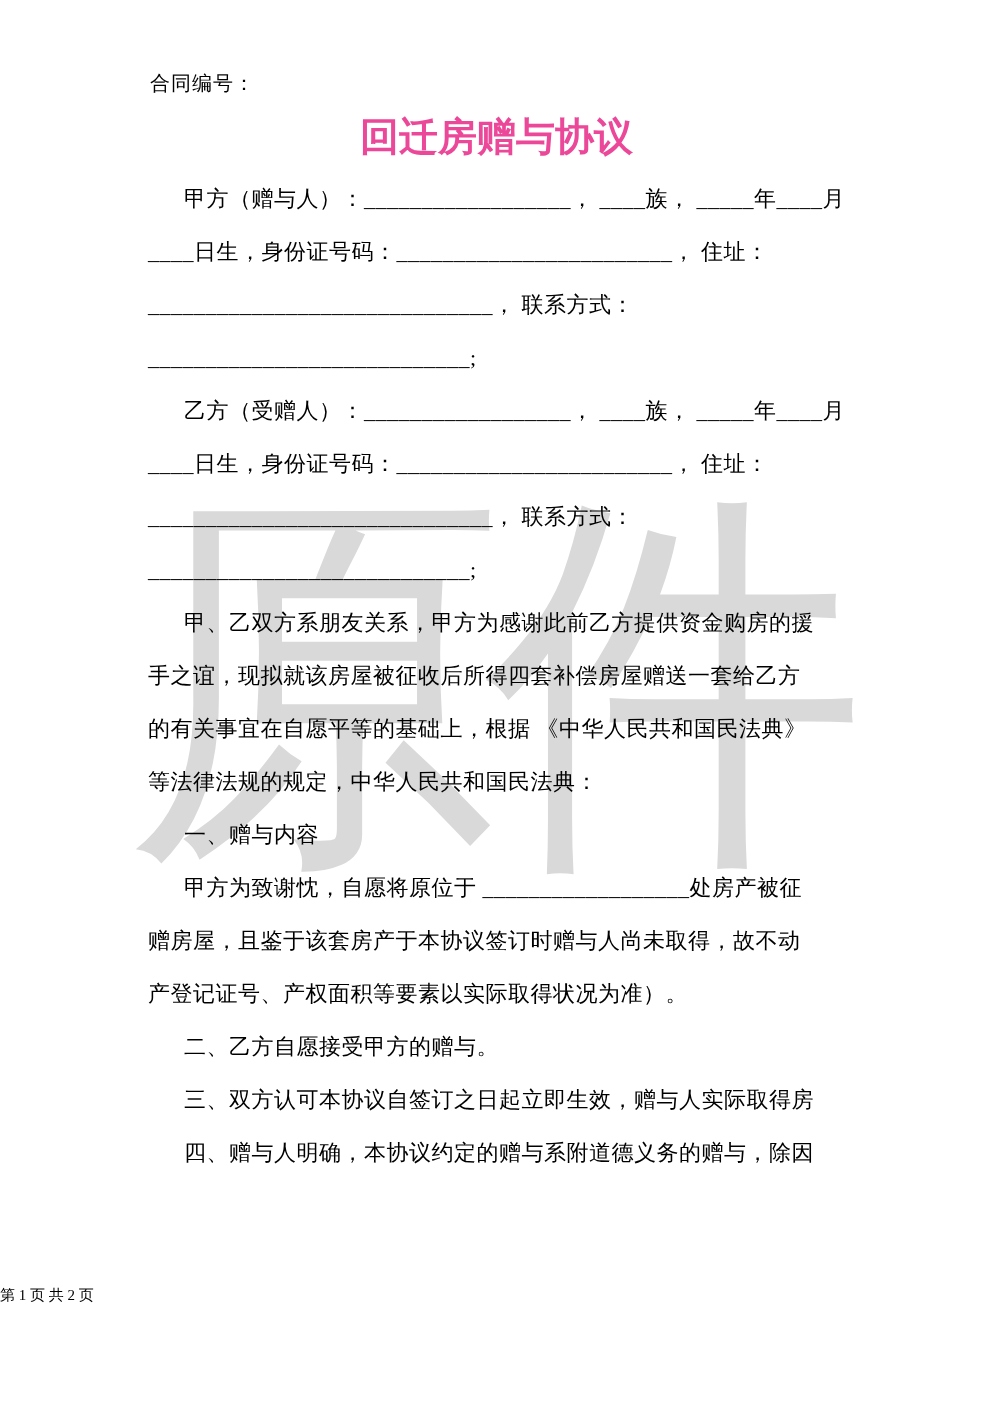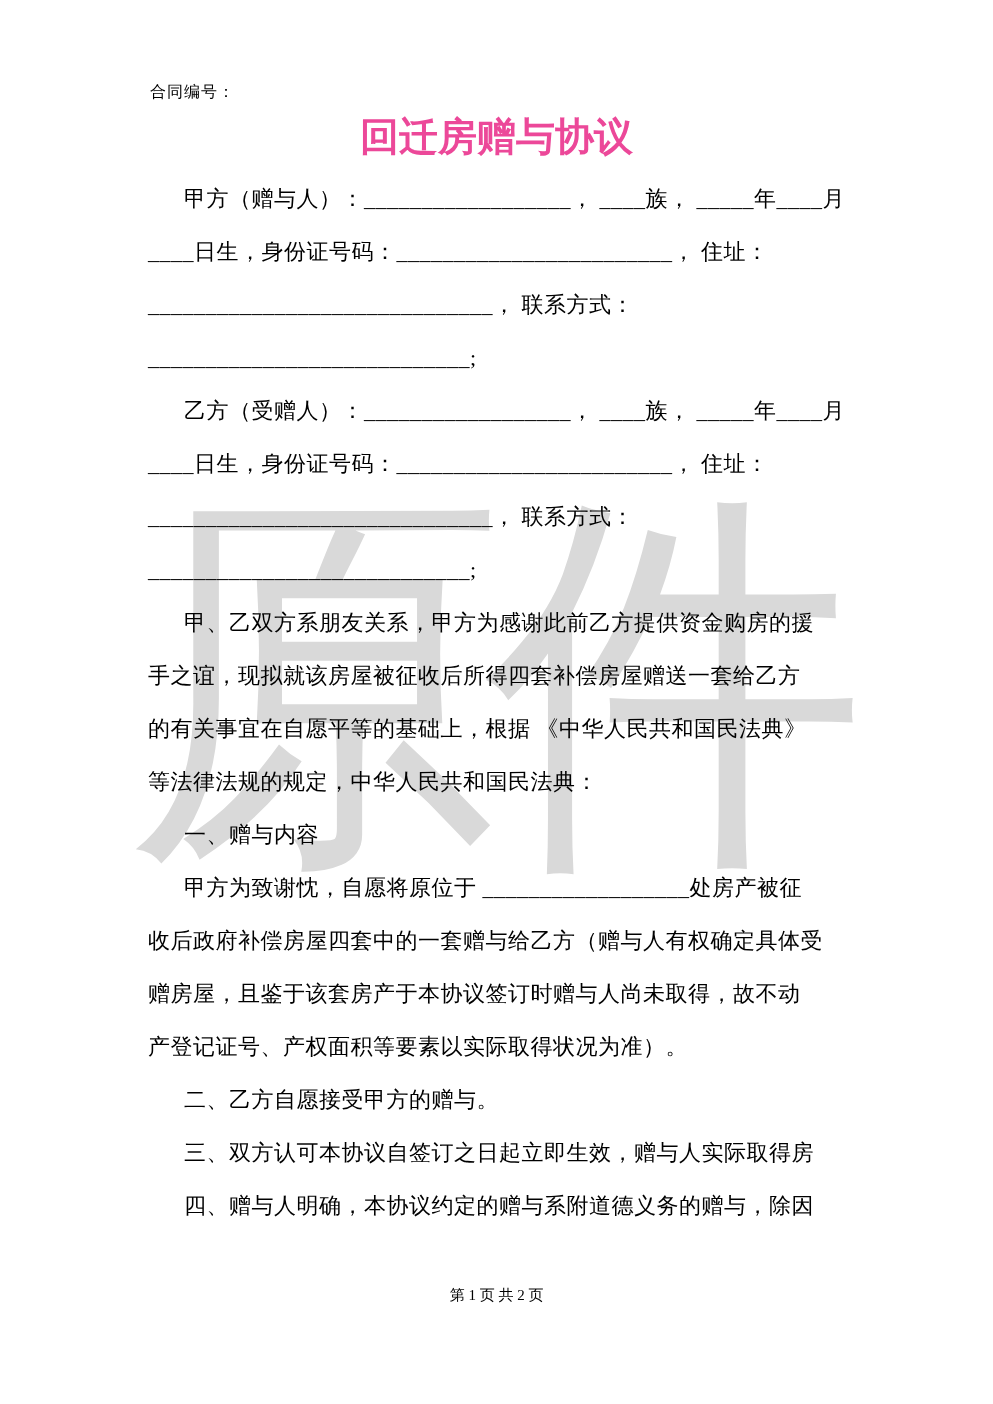--- a/index.html
+++ b/index.html
@@ -6,22 +6,22 @@
   .page {
     position:relative;
     width:993px; height:1404px;
     background:#ffffff;
     overflow:hidden;
     font-family:"Liberation Serif", serif;
     color:#000000;
   }
   .contract-no {
     position:absolute;
-    top:82px; left:150px;
-    font-size:16px;
+    top:70px; left:150px;
+    font-size:20px;
     letter-spacing:1px;
     z-index:2;
   }
   .doc-title {
     position:absolute;
     top:110px; left:0;
     width:100%;
     text-align:center;
     font-size:39px;
     font-weight:bold;
@@ -53,21 +53,20 @@
     height:53px;
     line-height:53px;
     white-space:nowrap;
     letter-spacing:0.5px;
   }
   .ind { padding-left:36px; }
   .footer {
     position:absolute;
     top:1286px; left:0;
     width:100%;
-    text-align:center;
     font-size:15px;
     z-index:2;
   }
 </style>
 </head>
 <body>
 
 <div class="page">
 
   <div class="contract-no">合同编号：</div>
@@ -84,21 +83,20 @@
     <div class="line ind">乙方（受赠人）：__________________， ____族， _____年____月</div>
     <div class="line">____日生，身份证号码：________________________， 住址：</div>
     <div class="line">______________________________， 联系方式：</div>
     <div class="line">____________________________;</div>
     <div class="line ind">甲、乙双方系朋友关系，甲方为感谢此前乙方提供资金购房的援</div>
     <div class="line">手之谊，现拟就该房屋被征收后所得四套补偿房屋赠送一套给乙方</div>
     <div class="line">的有关事宜在自愿平等的基础上，根据 《中华人民共和国民法典》</div>
     <div class="line">等法律法规的规定，中华人民共和国民法典：</div>
     <div class="line ind">一、赠与内容</div>
     <div class="line ind">甲方为致谢忱，自愿将原位于 __________________处房产被征</div>
-    <div class="line">收后政府补偿房屋四套中的一套赠与给乙方（赠与人有权确定具体受</div>
     <div class="line">赠房屋，且鉴于该套房产于本协议签订时赠与人尚未取得，故不动</div>
     <div class="line">产登记证号、产权面积等要素以实际取得状况为准）。</div>
     <div class="line ind">二、乙方自愿接受甲方的赠与。</div>
     <div class="line ind">三、双方认可本协议自签订之日起立即生效，赠与人实际取得房</div>
     <div class="line ind">四、赠与人明确，本协议约定的赠与系附道德义务的赠与，除因</div>
   </div>
 
   <div class="footer">第 1 页 共 2 页</div>
 
 </div>

